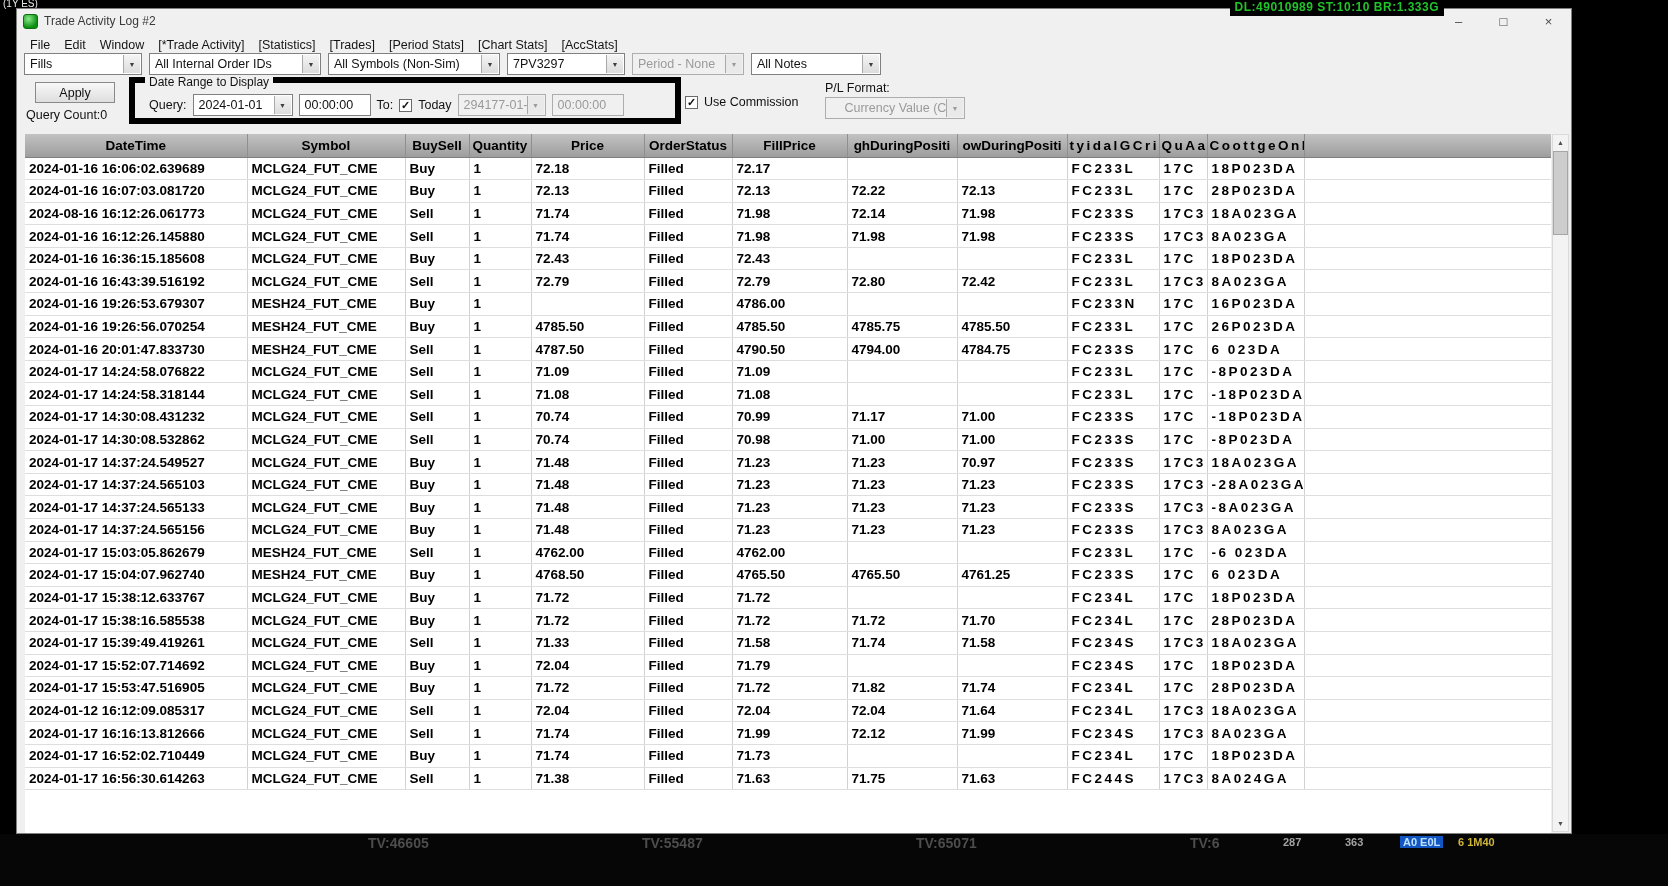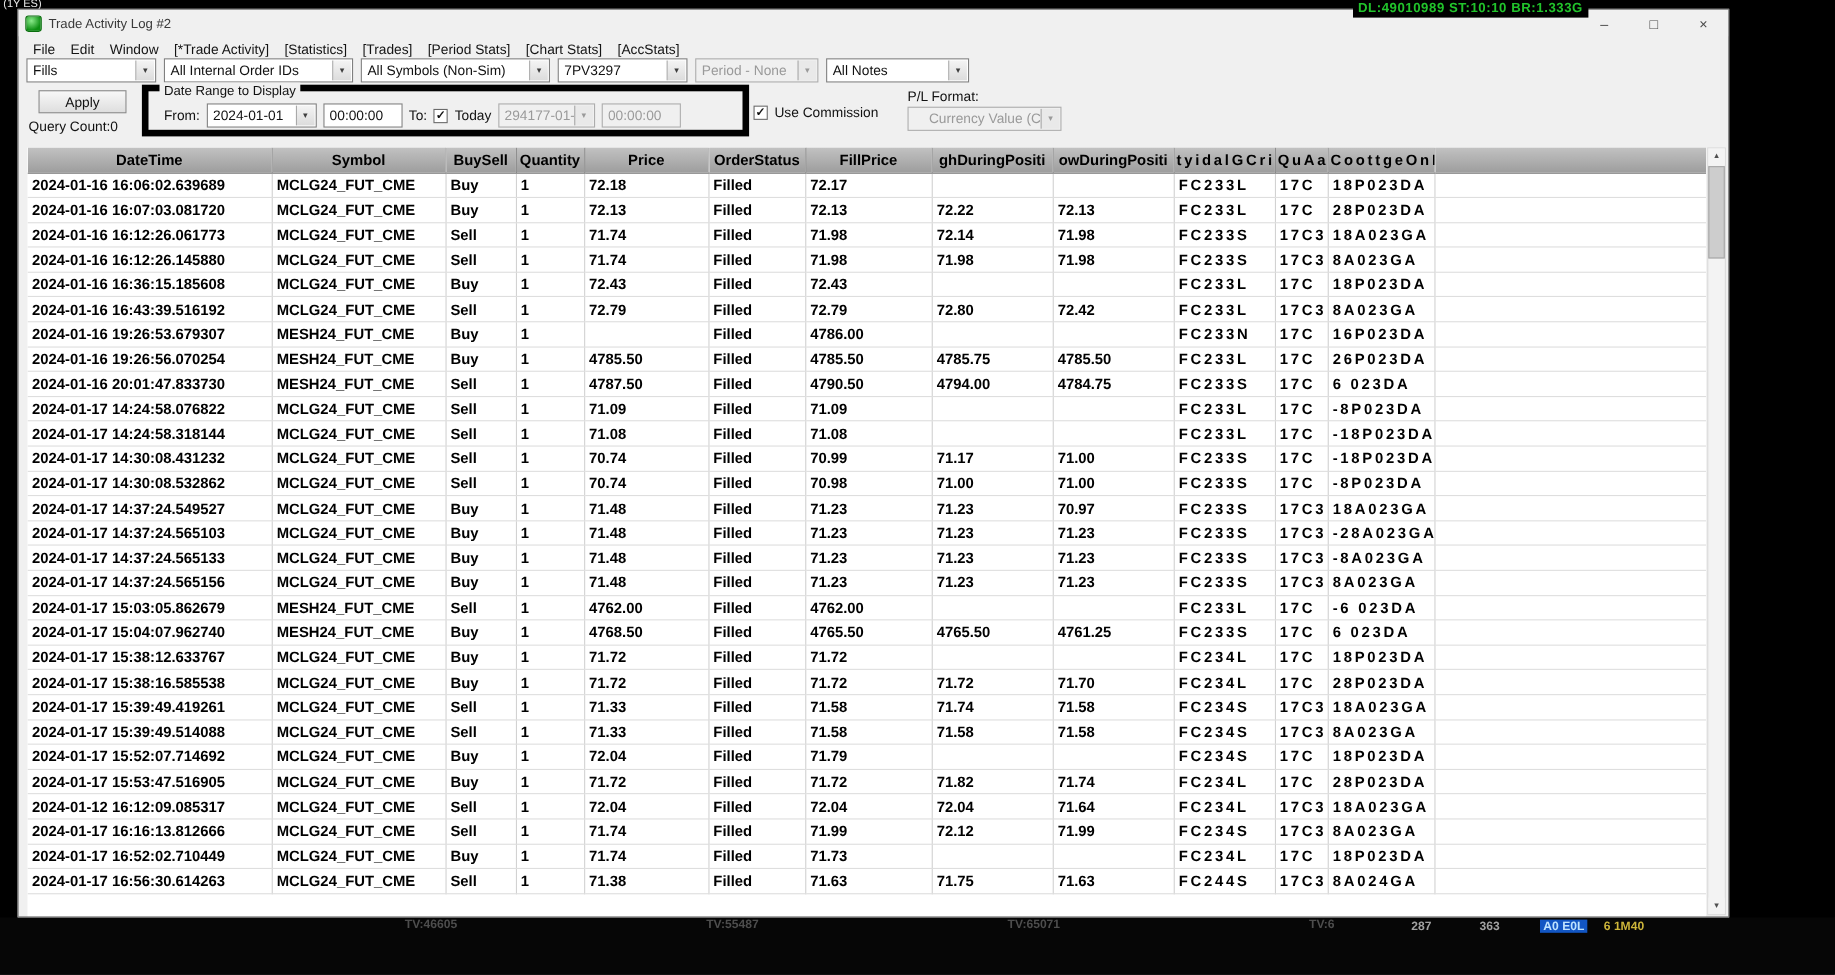--- a/index.html
+++ b/index.html
@@ -12,21 +12,21 @@
   .top-right-status { position:absolute; right:224px; top:0; color:#21c32b; font-size:12px; font-weight:bold;
                       background:#000; padding:0 5px 2px 5px; z-index:5; white-space:nowrap; letter-spacing:.5px; }
   .right-strip { position:absolute; left:1556px; top:8px; width:112px; height:826px; background:#000; z-index:1; }
   .edge-mark { position:absolute; width:11px; z-index:2; }
   .mark-teal   { left:1557px; top:155px; height:9px;  background:#17b2a6; }
   .mark-orange { left:1557px; top:304px; height:15px; background:#eda43c; }
   .mark-white  { left:1557px; top:388px; height:9px;  background:#cfcfcf; }
   .mark-yellow { left:1557px; top:455px; height:15px; background:#e4c73d; }
 
   .bottom-strip { position:absolute; left:0; top:834px; width:1668px; height:52px; background:#060606; z-index:1; }
-  .bstat { position:absolute; top:1px; font-size:11px; font-weight:bold; color:#4d4d4d; white-space:nowrap; }
+  .bstat { position:absolute; top:1px; font-size:14px; font-weight:bold; color:#4d4d4d; white-space:nowrap; }
   .b0 { left:368px; } .b1 { left:642px; } .b2 { left:916px; } .b3 { left:1190px; }
   .bright { position:absolute; top:2px; font-size:11px; font-weight:bold; white-space:nowrap; }
   .r0 { left:1283px; color:#a2a2a2; } .r1 { left:1345px; color:#a2a2a2; }
   .r2 { left:1400px; background:#1256c4; color:#bfe3ff; padding:0 3px; }
   .r3 { left:1458px; color:#cdb53a; }
 
   
   .window { position:absolute; left:16px; top:8px; width:1556px; height:826px; background:#f0f0f0;
             border:1px solid #7f7f7f; z-index:2; display:flex; flex-direction:column; }
 
@@ -177,21 +177,21 @@
     </div>
   </div>
 
   <div class="toolbar2">
     <div class="apply-btn">Apply</div>
     <div class="query-count">Query Count:0</div>
 
     <div class="groupbox">
       <span class="legend">Date Range to Display</span>
       <div class="gb-row">
-        <span class="lbl">From:</span>
+        <span class="lbl">Query:</span>
         <div class="combo w100">
           <span>2024-01-01</span>
           <span class="cbx-arrow">▼</span>
         </div>
         <input class="textbox" readonly="" value="00:00:00" style="">
         <span class="lbl">To:</span>
         <span class="checkbox">
           <span class="check">✓</span>
         </span>
         <span class="lbl">Today</span>
@@ -277,21 +277,21 @@
               <td>Filled</td>
               <td>72.13</td>
               <td>72.22</td>
               <td>72.13</td>
               <td class="spread">FC233L</td>
               <td class="spread">17C</td>
               <td class="spread">28P023DA</td>
               <td></td>
             </tr>
             <tr>
-              <td>2024-01-16 16:12:26.061773</td>
+              <td>2024-08-16 16:12:26.061773</td>
               <td>MCLG24_FUT_CME</td>
               <td>Sell</td>
               <td>1</td>
               <td>71.74</td>
               <td>Filled</td>
               <td>71.98</td>
               <td>72.14</td>
               <td>71.98</td>
               <td class="spread">FC233S</td>
               <td class="spread">17C3</td>
@@ -577,35 +577,20 @@
               <td>Filled</td>
               <td>71.58</td>
               <td>71.74</td>
               <td>71.58</td>
               <td class="spread">FC234S</td>
               <td class="spread">17C3</td>
               <td class="spread">18A023GA</td>
               <td></td>
             </tr>
             <tr>
-              <td>2024-01-17 15:39:49.514088</td>
-              <td>MCLG24_FUT_CME</td>
-              <td>Sell</td>
-              <td>1</td>
-              <td>71.33</td>
-              <td>Filled</td>
-              <td>71.58</td>
-              <td>71.58</td>
-              <td>71.58</td>
-              <td class="spread">FC234S</td>
-              <td class="spread">17C3</td>
-              <td class="spread">8A023GA</td>
-              <td></td>
-            </tr>
-            <tr>
               <td>2024-01-17 15:52:07.714692</td>
               <td>MCLG24_FUT_CME</td>
               <td>Buy</td>
               <td>1</td>
               <td>72.04</td>
               <td>Filled</td>
               <td>71.79</td>
               <td></td>
               <td></td>
               <td class="spread">FC234S</td>

